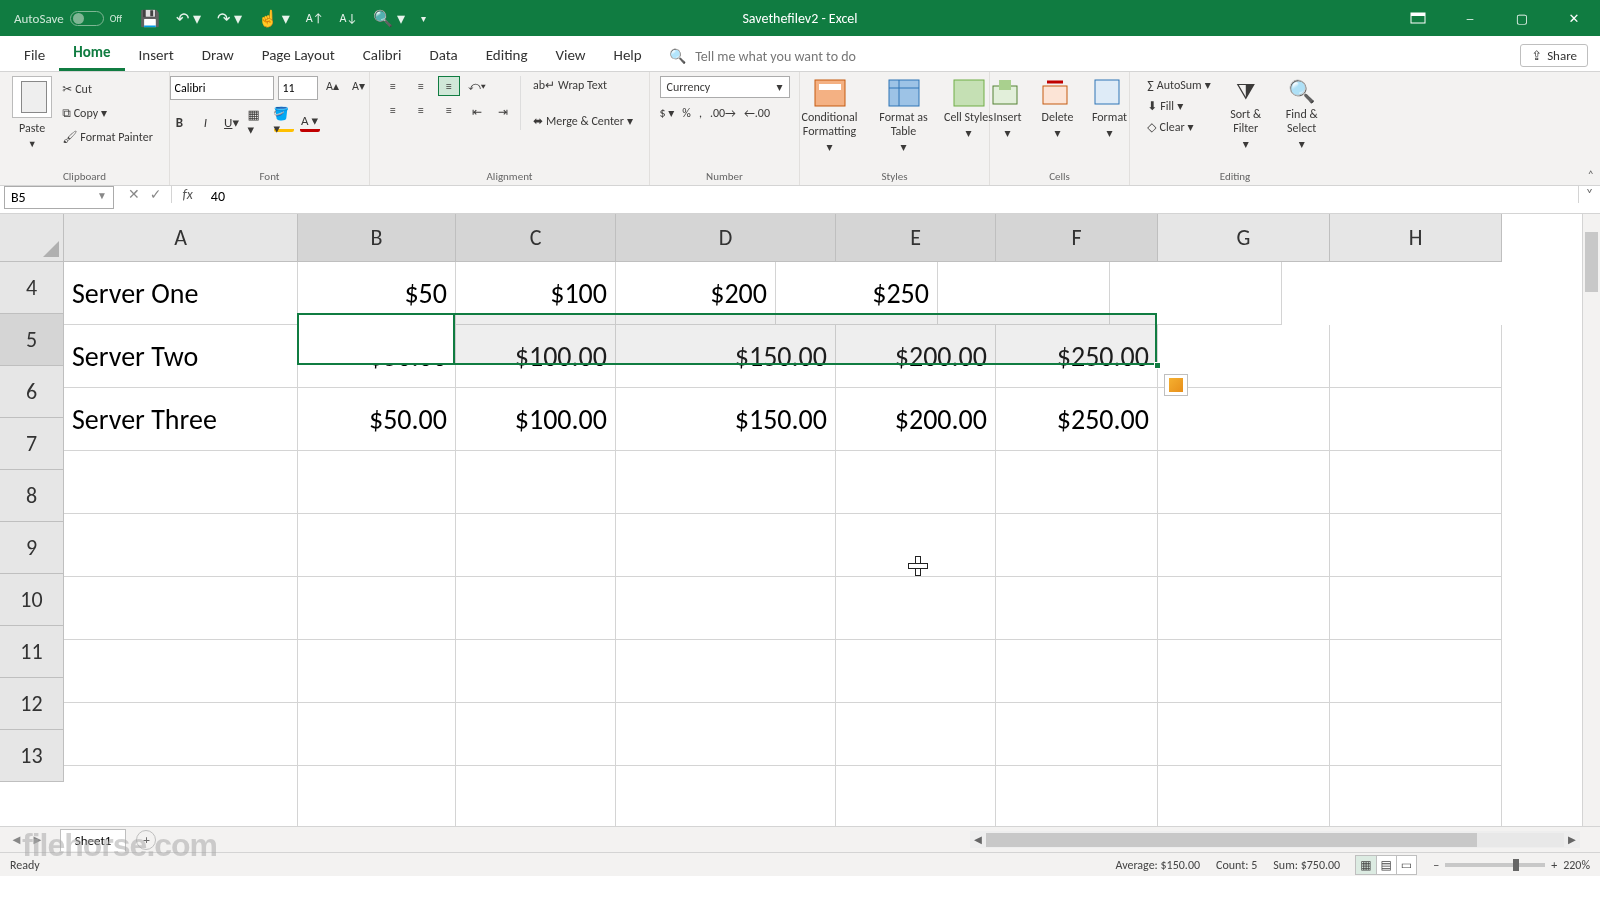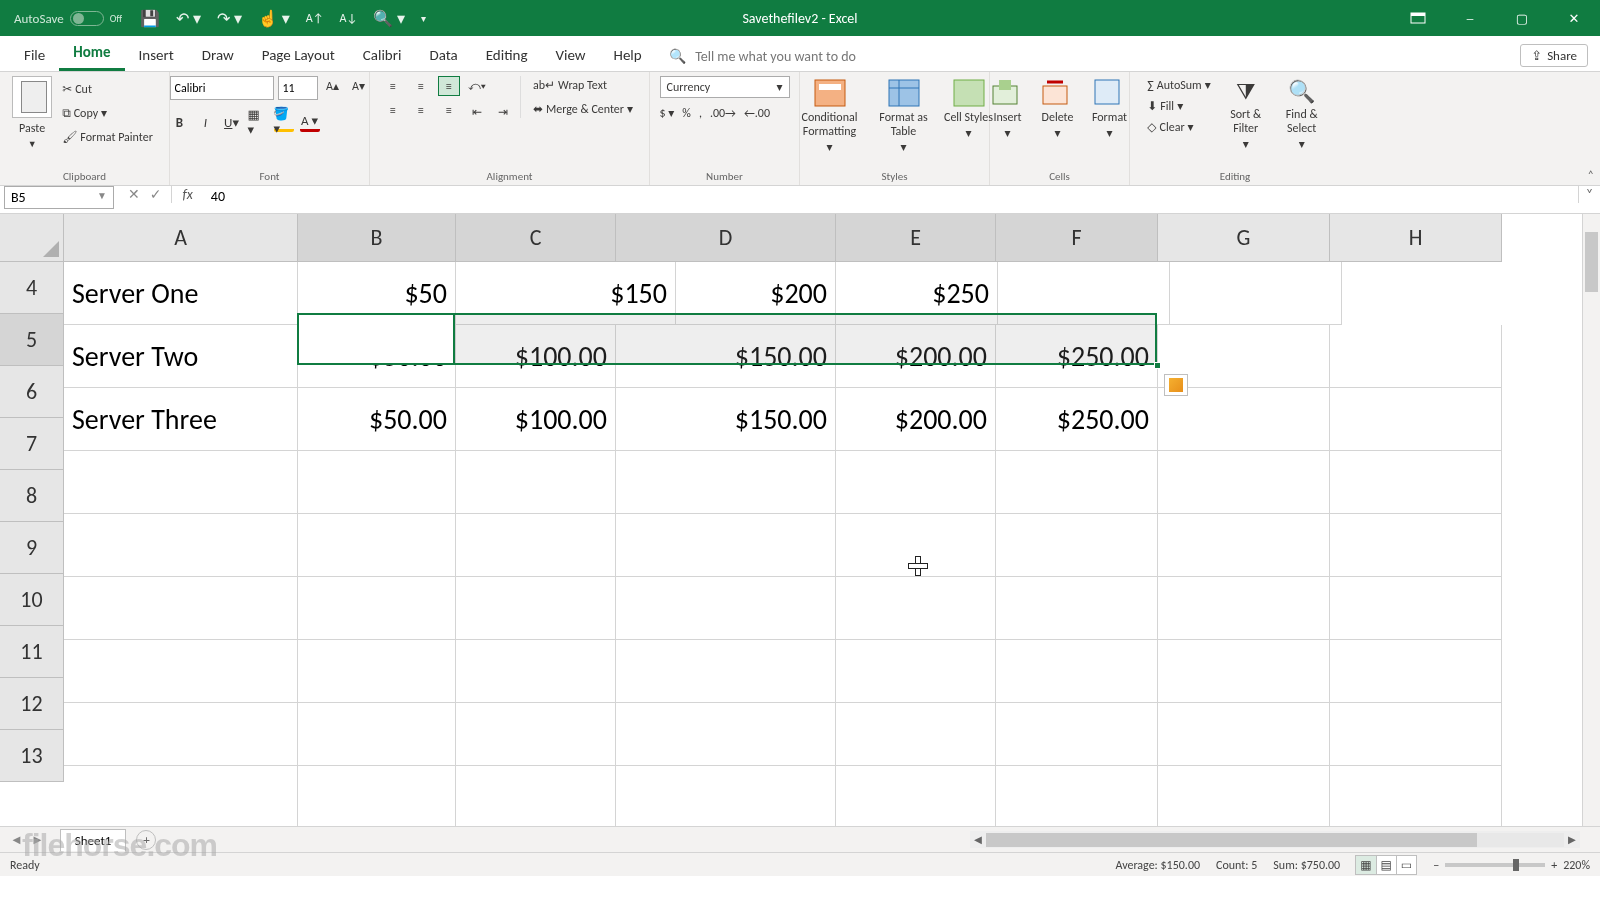--- a/index.html
+++ b/index.html
@@ -200,21 +200,21 @@
           <span>≡</span>
         </div>
       </div>
       <div style="display:flex;flex-direction:column;gap:6px;">
         <span class="mini">⤺▾</span>
         <div style="display:flex;gap:4px;">
           <span class="mini">⇤</span>
           <span class="mini">⇥</span>
         </div>
       </div>
-      <div style="display:flex;flex-direction:column;gap:6px;border-left:1px solid #ddd;padding-left:8px;">
+      <div style="display:flex;flex-direction:column;gap:18px;border-left:1px solid #ddd;padding-left:8px;">
         <div class="btn">
             <span>ab↵</span>
             <span>Wrap Text</span>
           </div>
         <div class="btn"><span>⬌</span><span>Merge &amp; Center</span> ▾</div>
       </div>
     </div>
     <div class="group-label">Alignment</div>
   </div>
 
@@ -320,21 +320,21 @@
       <div class="row-h">9</div>
       <div class="row-h">10</div>
       <div class="row-h">11</div>
       <div class="row-h">12</div>
       <div class="row-h">13</div>
     </div>
   <div class="grid" id="grid">
       <div class="grow">
         <div class="cell lt" style="width: 234px;">Server One</div>
         <div class="cell" style="width: 158px;">$50</div>
-        <div class="cell" style="width: 220px;">$150</div>
+        <div class="cell" style="width: 160px;">$100</div>
         <div class="cell" style="width: 160px;">$200</div>
         <div class="cell" style="width: 162px;">$250</div>
         <div class="cell" style="width: 172px;"></div>
         <div class="cell" style="width: 172px;"></div>
       </div>
       <div class="grow">
         <div class="cell lt" style="width: 234px;">Server Two</div>
         <div class="cell" style="width: 158px;">$50.00</div>
         <div class="cell" style="width: 160px;">$100.00</div>
         <div class="cell" style="width: 220px;">$150.00</div>

